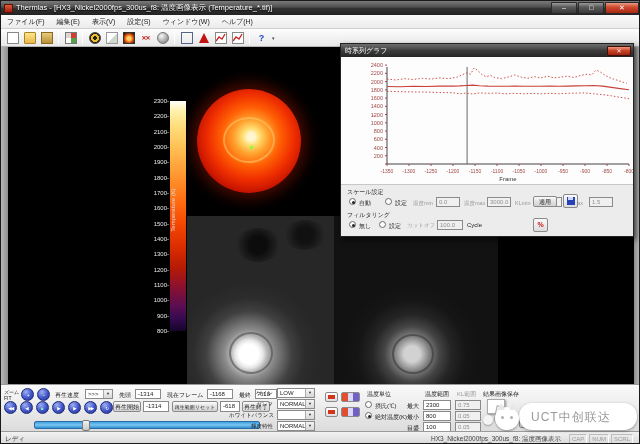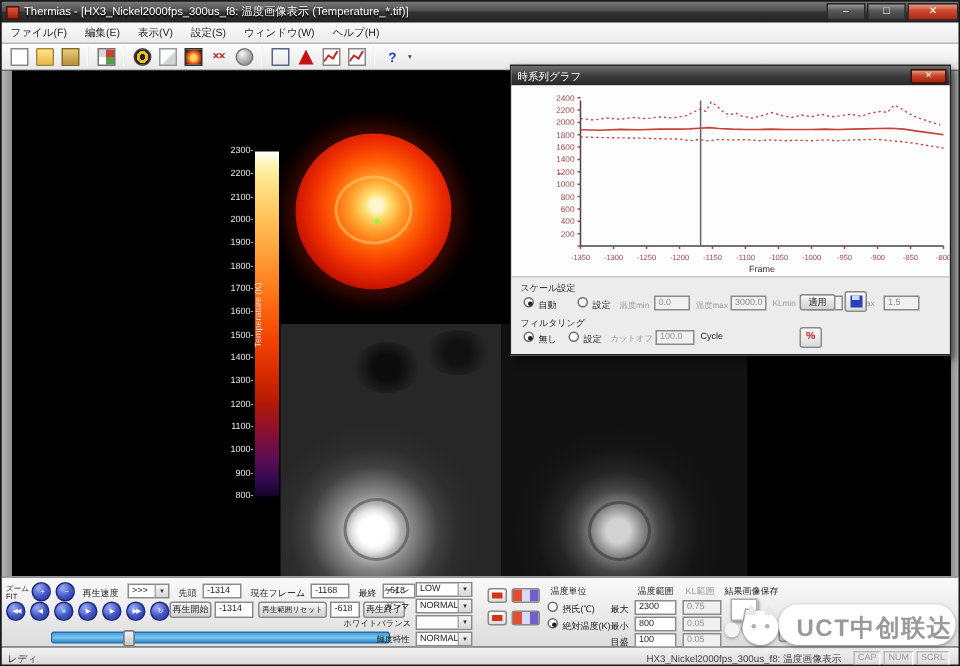--- a/index.html
+++ b/index.html
@@ -1,18 +1,18 @@
 <!DOCTYPE html>
 <html><head>
 <meta charset="utf-8">
 <style>
   * { margin:0; padding:0; box-sizing:border-box; }
   html,body { width:640px; height:444px; overflow:hidden; background:#000; }
   body { font-family:"Liberation Sans", sans-serif; }
-  #window { position:relative; width:640px; height:444px; background:#0f172a; border:1px solid #1a1a1a; overflow:hidden; }
+  #window { position:relative; width:640px; height:444px; background:#0c4a6e; border:1px solid #1a1a1a; overflow:hidden; }
 
   
   .titlebar { position:absolute; left:0; top:0; width:640px; height:14px;
     background:linear-gradient(#7a7a7a,#4e4e4e 45%,#333 50%,#232323); display:flex; align-items:center; }
   .app-icon { width:9px; height:9px; margin:0 3px 0 3px; background:linear-gradient(#e05a3a,#a02010); border:1px solid #601000; }
   .title-text { color:#fff; font-size:7.5px; text-shadow:0 1px 1px #000; white-space:nowrap; flex:1; }
   .win-btns { display:flex; margin-right:2px; }
   .win-btn { width:26px; height:12px; margin-left:1px; border:1px solid #2a2a2a; border-radius:0 0 2px 2px;
     background:linear-gradient(#9a9a9a,#5a5a5a 40%,#3a3a3a); color:#fff; font-size:7px; line-height:10px; text-align:center; }
   .win-btn.close { width:34px; background:linear-gradient(#e89a86,#cf4b30 40%,#a82812); }
@@ -115,21 +115,21 @@
   
   .statusbar { position:absolute; left:0; top:430px; width:640px; height:14px; background:linear-gradient(#f2f2f2,#d8d8d8); border-top:1px solid #9a9a9a; font-size:6.5px; color:#333; }
   .sb-left { position:absolute; left:4px; top:3px; }
   .sb-file { position:absolute; right:80px; top:3px; color:#444; }
   .sb-inds { position:absolute; right:8px; top:2px; display:flex; }
   .sb-ind { border:1px solid #bbb; border-right-color:#fff; border-bottom-color:#fff; color:#9a9a9a; font-size:6px; padding:0 2px; margin-left:2px; line-height:8px; }
 
   
   .watermark { position:absolute; left:490px; top:396px; width:148px; height:34px; }
   .wm-pill { position:absolute; left:28px; top:6px; width:118px; height:27px; background:#fff; border-radius:13px; box-shadow:0 1px 3px rgba(0,0,0,.35); }
-  .wm-text { position:absolute; left:40px; top:12px; width:104px; font-size:16px; font-weight:bold; color:#9a9a9a; letter-spacing:1px; }
+  .wm-text { position:absolute; left:40px; top:12px; width:104px; font-size:12px; font-weight:normal; color:#9a9a9a; letter-spacing:1px; }
   .wm-cat { position:absolute; left:4px; top:10px; width:24px; height:23px; background:#fff; border-radius:50%; box-shadow:0 1px 2px rgba(0,0,0,.35); }
   .wm-cat::before, .wm-cat::after { content:""; position:absolute; top:-4px; width:0; height:0;
     border-left:4px solid transparent; border-right:4px solid transparent; border-bottom:7px solid #e8e8e8; }
   .wm-cat::before { left:2px; } .wm-cat::after { right:2px; }
   .wm-eye { position:absolute; width:3px; height:3px; border-radius:50%; background:#b0b0b0; top:9px; }
   .wm-dot { position:absolute; left:-8px; top:18px; width:10px; height:10px; border-radius:50%; background:#f4f4f4; box-shadow:0 1px 2px rgba(0,0,0,.3); }
 </style>
 </head>
 <body>
 

